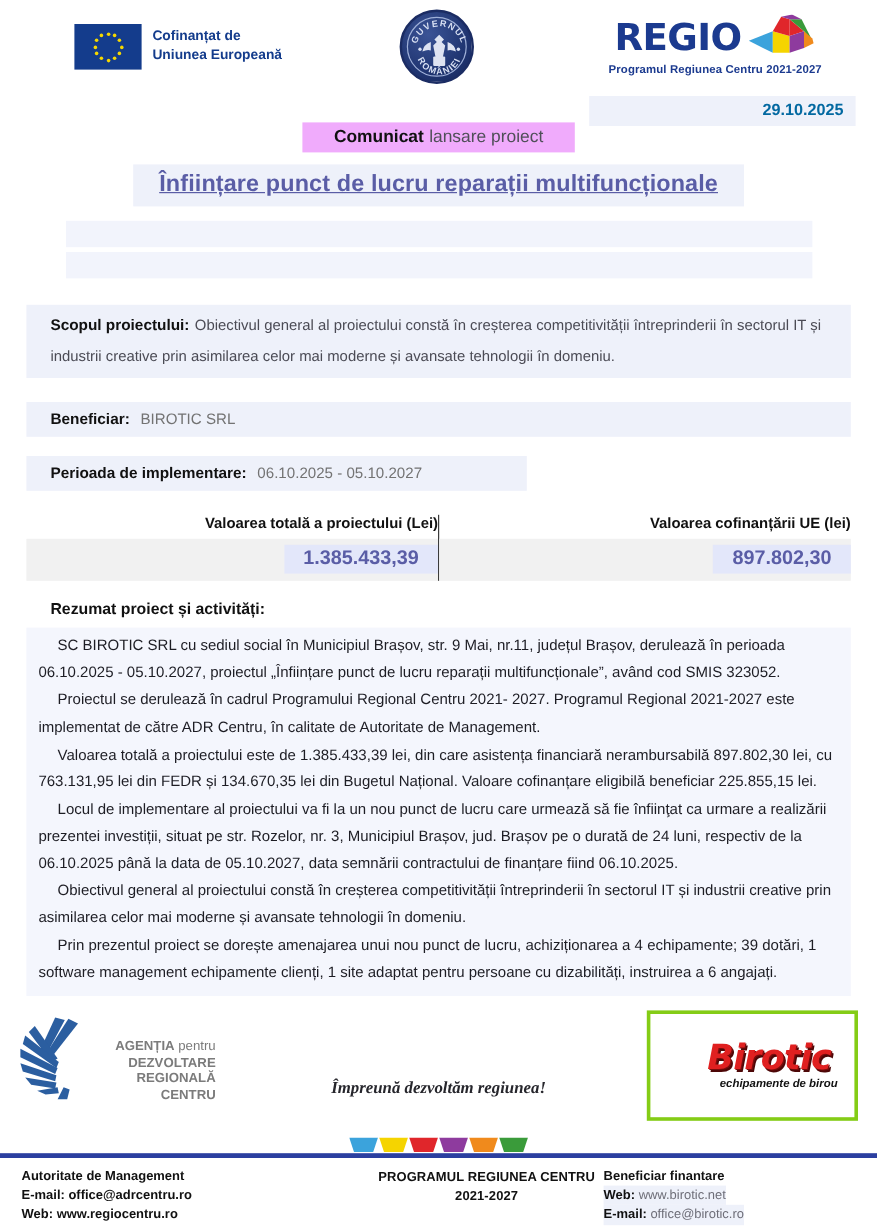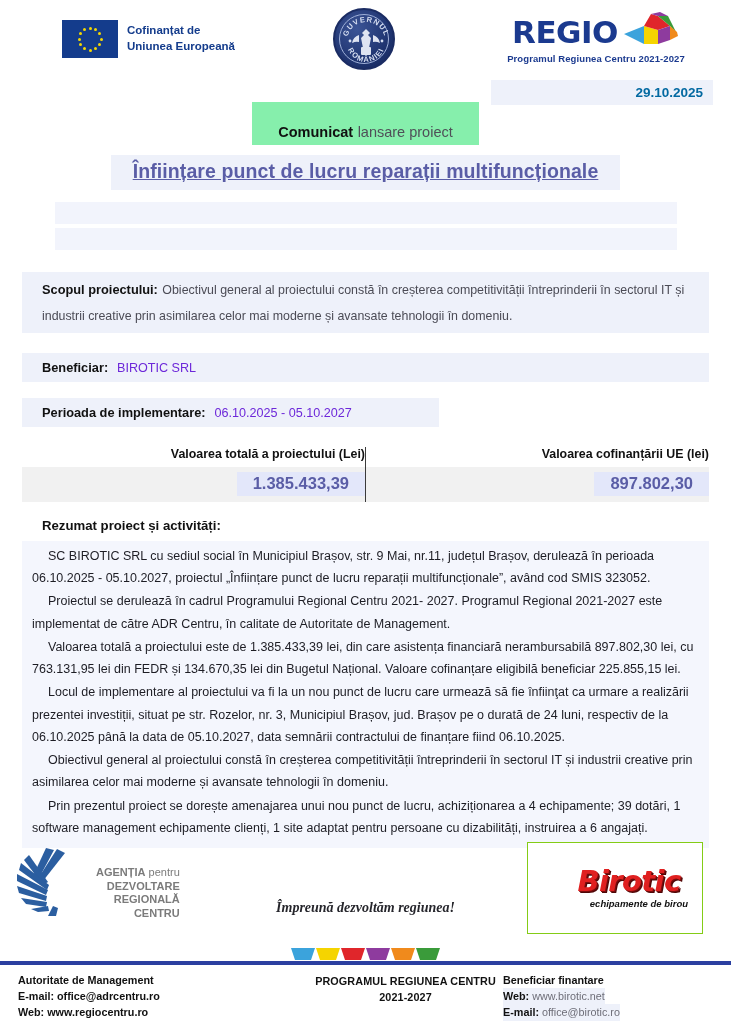--- a/index.html
+++ b/index.html
@@ -122,22 +122,22 @@
     color: #0369a1;
   }
 
   
   .title-block {
     margin-top: 16px;
     text-align: center;
   }
   .kicker-hl {
     display: inline-block;
-    background: #86efac;
-    padding: 21px 26px 4px 26px;
+    background: #f0abfc;
+    padding: 3px 26px 4px 26px;
   }
   .kicker-strong {
     font-size: 14.5px;
     font-weight: bold;
     color: #111111;
   }
   .kicker-light {
     font-size: 14.5px;
     color: #4f4f58;
   }
@@ -185,21 +185,21 @@
     color: #4b4b55;
   }
   .beneficiar-row {
     margin-top: 20px;
     background: #eef1fa;
     padding: 5px 6px 6px 20px;
     box-sizing: border-box;
   }
   .val-dark {
     font-size: 12.6px;
-    color: #6d28d9;
+    color: #737373;
   }
   .period-row {
     margin-top: 16px;
     background: #eef1fa;
     width: 417px;
     padding: 5px 6px 6px 20px;
     box-sizing: border-box;
   }
 
   
@@ -288,25 +288,25 @@
     top: 58px;
     text-align: center;
     font-size: 14px;
     font-style: italic;
     font-weight: bold;
     color: #26262c;
     font-family: "Liberation Serif", serif;
   }
   .birotic-box {
     position: absolute;
-    right: 28px;
+    right: 16px;
     top: 0px;
     width: 176px;
     height: 92px;
-    border: 1px solid #84cc16;
+    border: 3px solid #84cc16;
     background: #ffffff;
     box-sizing: border-box;
     display: flex;
     flex-direction: column;
     align-items: center;
     justify-content: center;
     padding-left: 28px;
   }
   .birotic-word {
     font-size: 29px;

